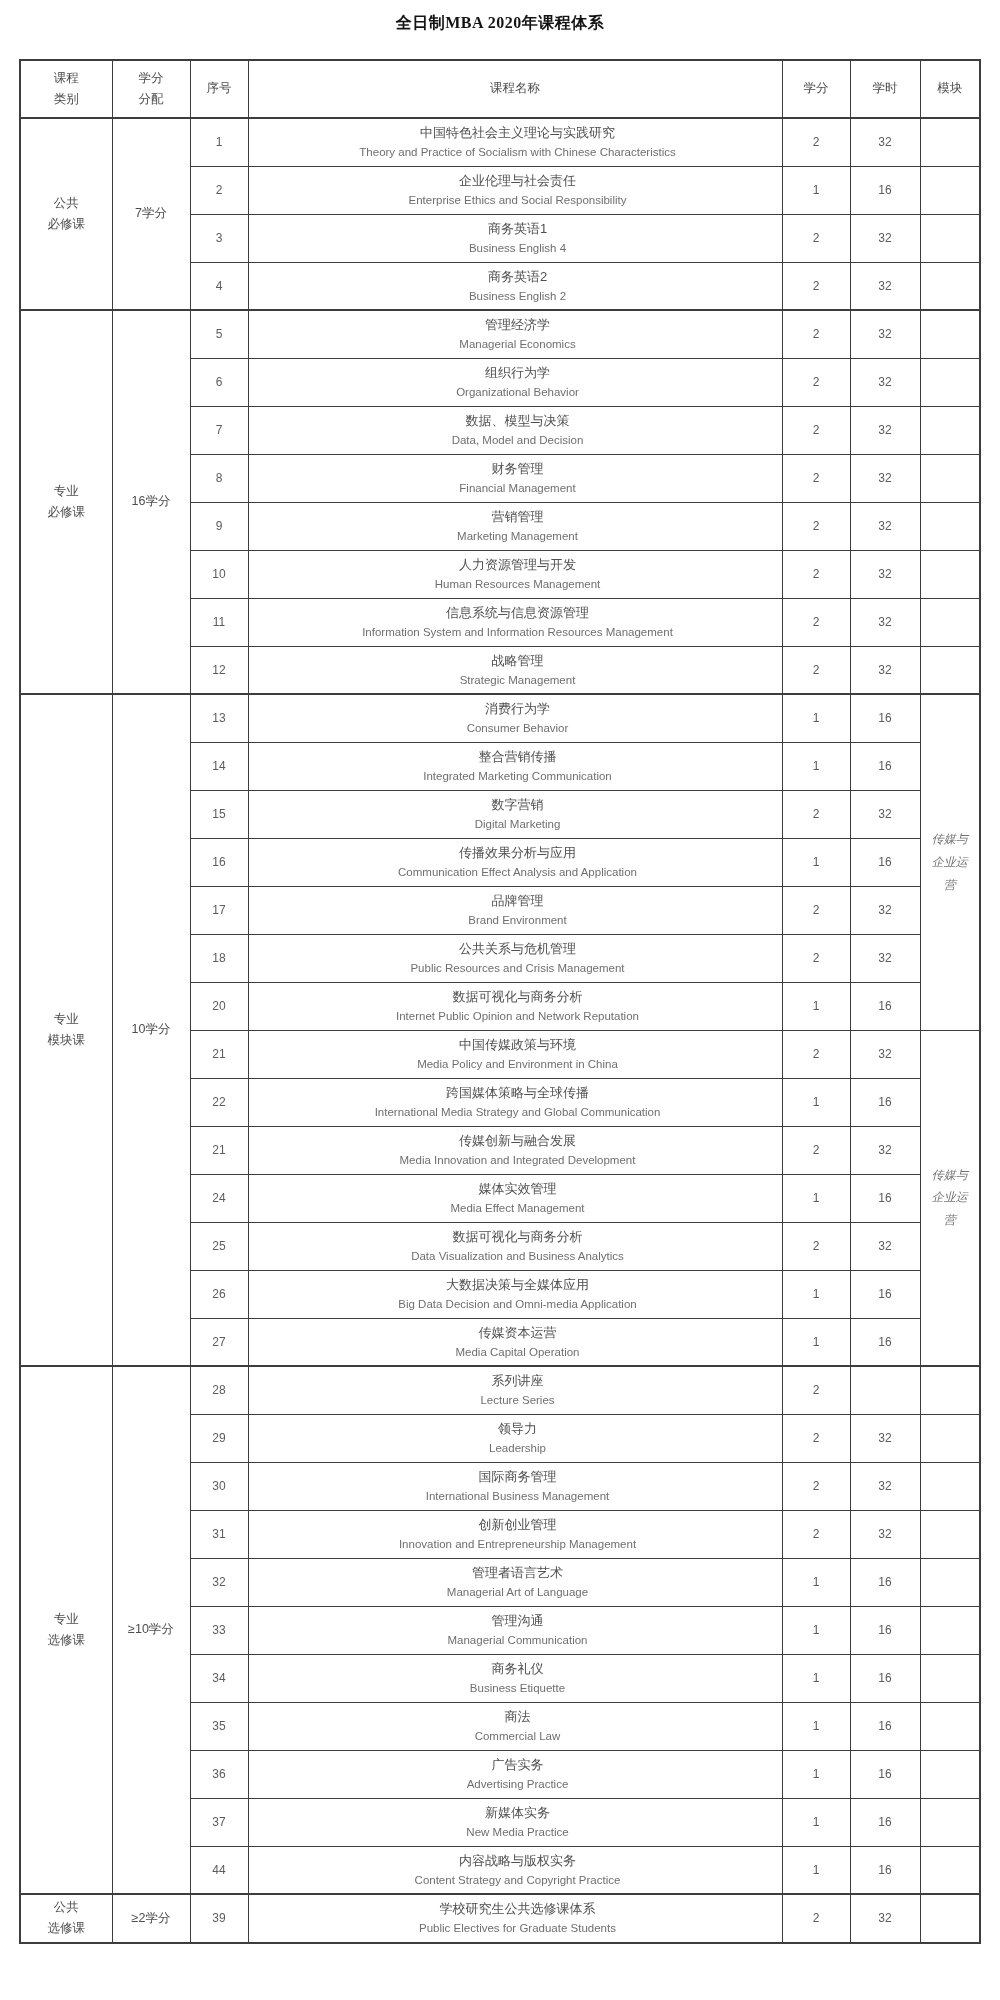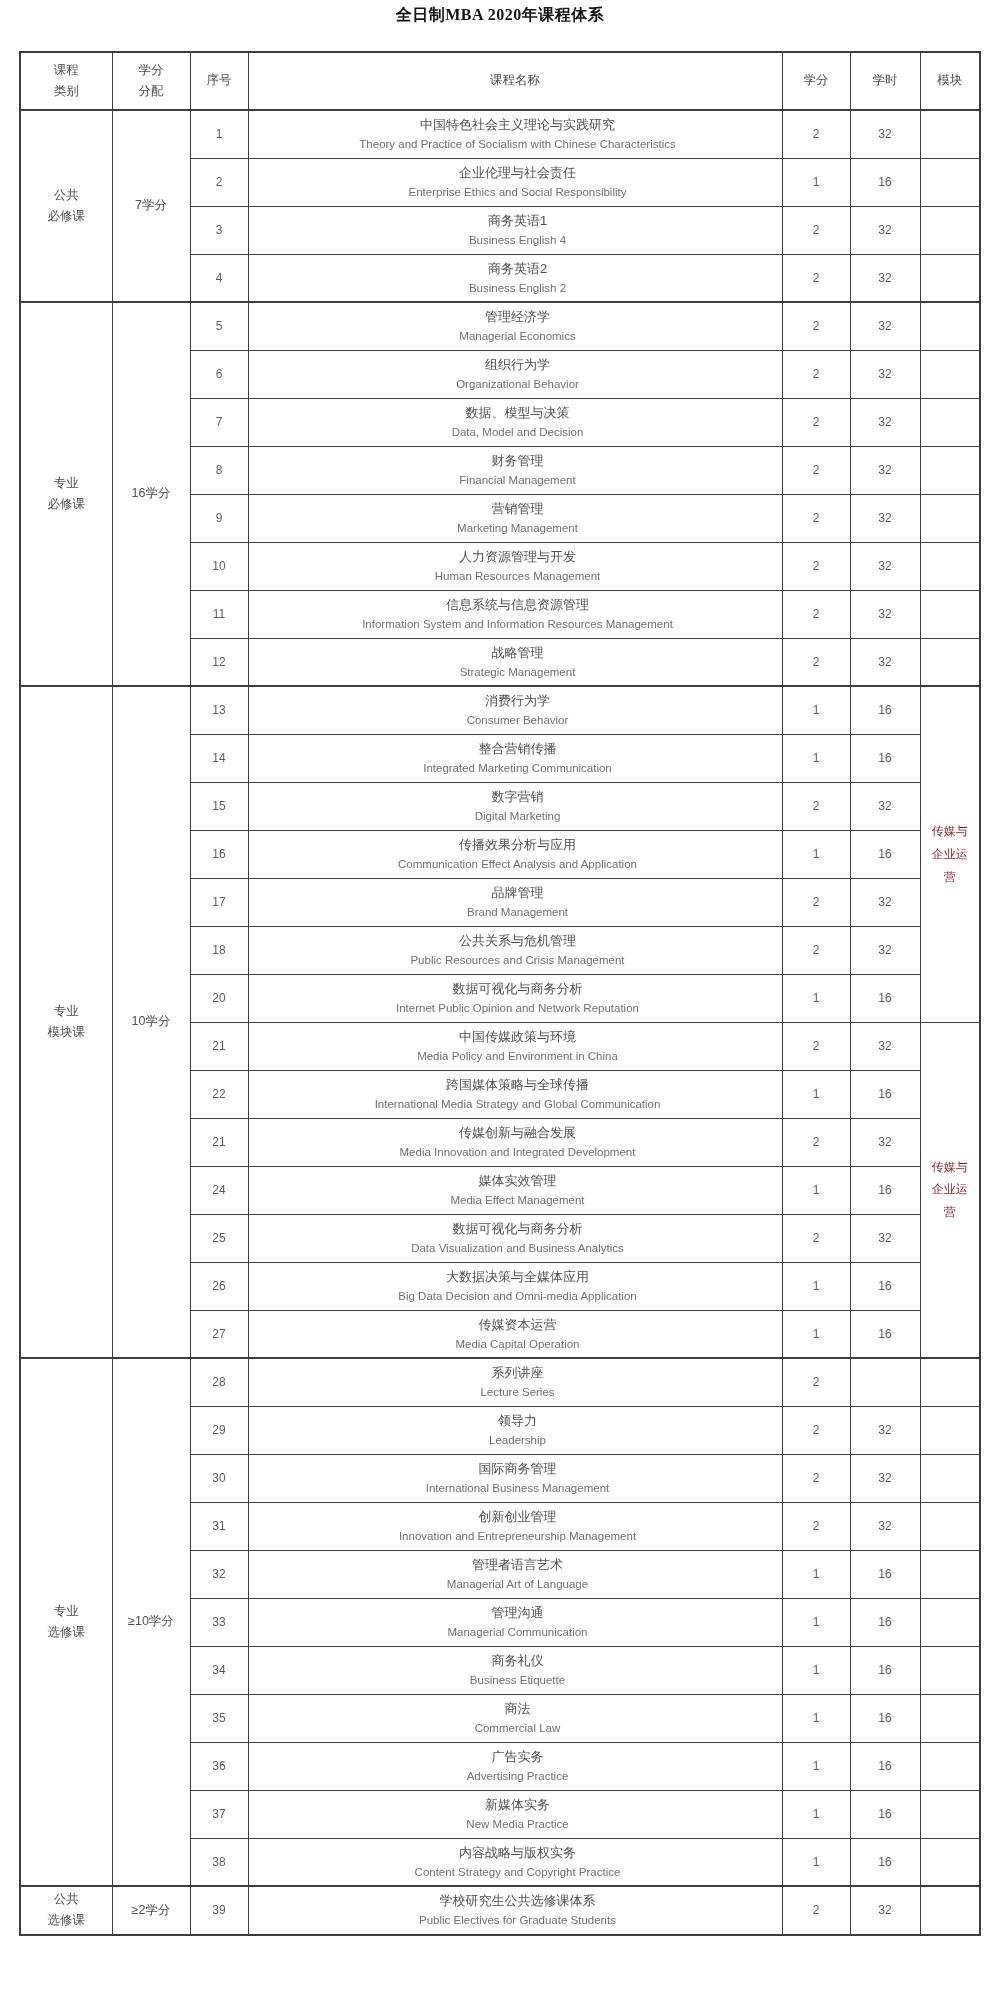--- a/index.html
+++ b/index.html
@@ -12,21 +12,21 @@
     width: 1000px;
     margin: 0 auto;
     background: #ffffff;
   }
   .title {
     text-align: center;
     font-family: "Liberation Serif", "DejaVu Serif", serif;
     font-weight: bold;
     font-size: 16px;
     color: #141414;
-    padding: 5px 0 9px 0;
+    padding: 13px 0 9px 0;
     letter-spacing: 0.5px;
   }
   table.curriculum {
     border-collapse: collapse;
     table-layout: fixed;
     width: 960px;
     margin: 16px auto;
     border: 2px solid #3d3d3d;
   }
   th, td {
@@ -67,23 +67,24 @@
     line-height: 1.4;
     margin-bottom: 2px;
   }
   td.course .en {
     font-size: 11.5px;
     color: #6f6f6f;
     line-height: 1.4;
   }
   td.module {
     font-size: 12px;
-    color: #7f1d1d;
+    color: #737373;
     padding: 12px 10px;
     line-height: 1.9;
+    font-style: italic;
   }
 </style>
 </head>
 <body>
 
 <div class="page">
   <div class="title">全日制MBA 2020年课程体系</div>
 
   <table class="curriculum">
     <colgroup>
@@ -272,21 +273,21 @@
             <div class="zh">传播效果分析与应用</div>
             <div class="en">Communication Effect Analysis and Application</div>
           </td>
           <td class="credit">1</td>
           <td class="hours">16</td>
         </tr>
         <tr>
           <td class="no">17</td>
           <td class="course">
             <div class="zh">品牌管理</div>
-            <div class="en">Brand Management</div>
+            <div class="en">Brand Environment</div>
           </td>
           <td class="credit">2</td>
           <td class="hours">32</td>
         </tr>
         <tr>
           <td class="no">18</td>
           <td class="course">
             <div class="zh">公共关系与危机管理</div>
             <div class="en">Public Resources and Crisis Management</div>
           </td>
@@ -463,21 +464,21 @@
           <td class="no">37</td>
           <td class="course">
             <div class="zh">新媒体实务</div>
             <div class="en">New Media Practice</div>
           </td>
           <td class="credit">1</td>
           <td class="hours">16</td>
           <td class="module"></td>
         </tr>
         <tr>
-          <td class="no">38</td>
+          <td class="no">44</td>
           <td class="course">
             <div class="zh">内容战略与版权实务</div>
             <div class="en">Content Strategy and Copyright Practice</div>
           </td>
           <td class="credit">1</td>
           <td class="hours">16</td>
           <td class="module"></td>
         </tr>
         <tr class="section-start">
           <td class="cat" rowspan="1">公共

